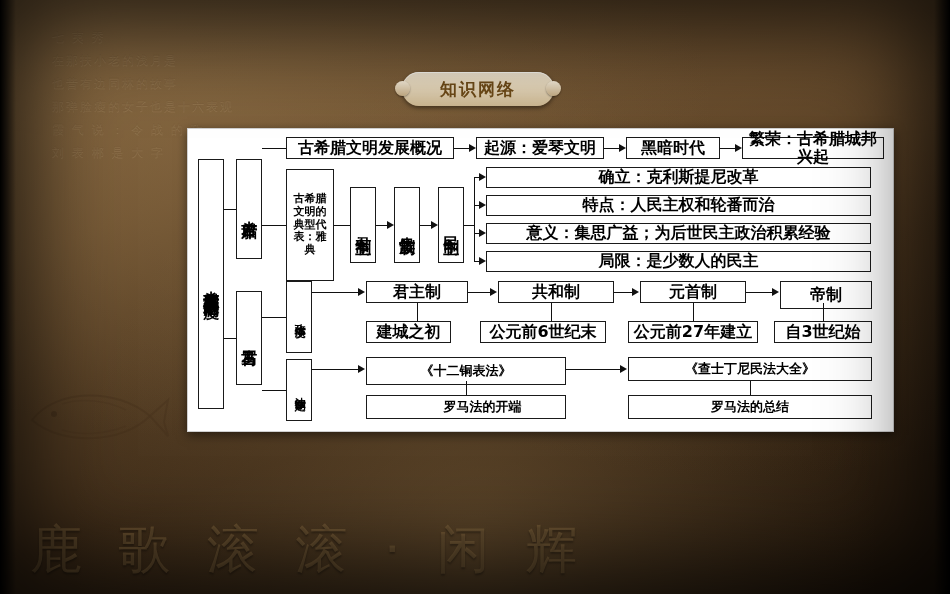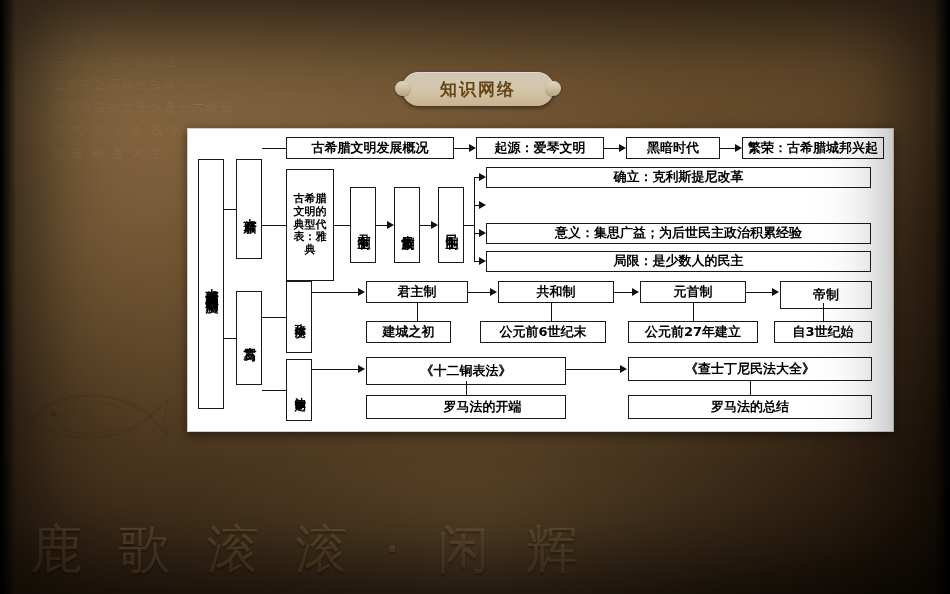--- a/index.html
+++ b/index.html
@@ -77,21 +77,21 @@
     display:flex;align-items:center;justify-content:center;
     text-align:center;color:#000;font-weight:bold;
     line-height:1.15;
   }
   
   .vbox{
     writing-mode:vertical-rl;text-orientation:upright;
     letter-spacing:1px;
   }
   .f11{font-size:11px;}
-  .f12{font-size:13px;}
+  .f12{font-size:16px;}
   .f13{font-size:13px;}
 
   
   .ln{position:absolute;background:#111;}
   .hl{height:1px;}
   .vl{width:1px;}
   .arrow{
     position:absolute;width:0;height:0;
     border-top:4px solid transparent;border-bottom:4px solid transparent;
     border-left:7px solid #111;
@@ -162,20 +162,21 @@
 
     <div class="box vbox f12" style="left:206px;top:58px;width:26px;height:76px;">贵族制</div>
     <div class="ln hl" style="left:188px;top:96px;width:11px;"></div>
     <div class="arrow" style="left:199px;top:92px;"></div>
 
     <div class="box vbox f12" style="left:250px;top:58px;width:26px;height:76px;">民主制</div>
     <div class="ln hl" style="left:232px;top:96px;width:11px;"></div>
     <div class="arrow" style="left:243px;top:92px;"></div>
 
     <div class="box f12" style="left:298px;top:38px;width:385px;height:21px;">确立：克利斯提尼改革</div>
+    <div class="box f12" style="left:298px;top:66px;width:385px;height:21px;">特点：人民主权和轮番而治</div>
     <div class="box f12" style="left:298px;top:94px;width:385px;height:21px;">意义：集思广益；为后世民主政治积累经验</div>
     <div class="box f12" style="left:298px;top:122px;width:385px;height:21px;">局限：是少数人的民主</div>
 
     <div class="ln vl" style="left:286px;top:48px;height:85px;"></div>
     <div class="ln hl" style="left:276px;top:96px;width:10px;"></div>
     <div class="ln hl" style="left:286px;top:48px;width:6px;"></div>
     <div class="arrow" style="left:291px;top:44px;"></div>
     <div class="ln hl" style="left:286px;top:76px;width:6px;"></div>
     <div class="arrow" style="left:291px;top:72px;"></div>
     <div class="ln hl" style="left:286px;top:104px;width:6px;"></div>

